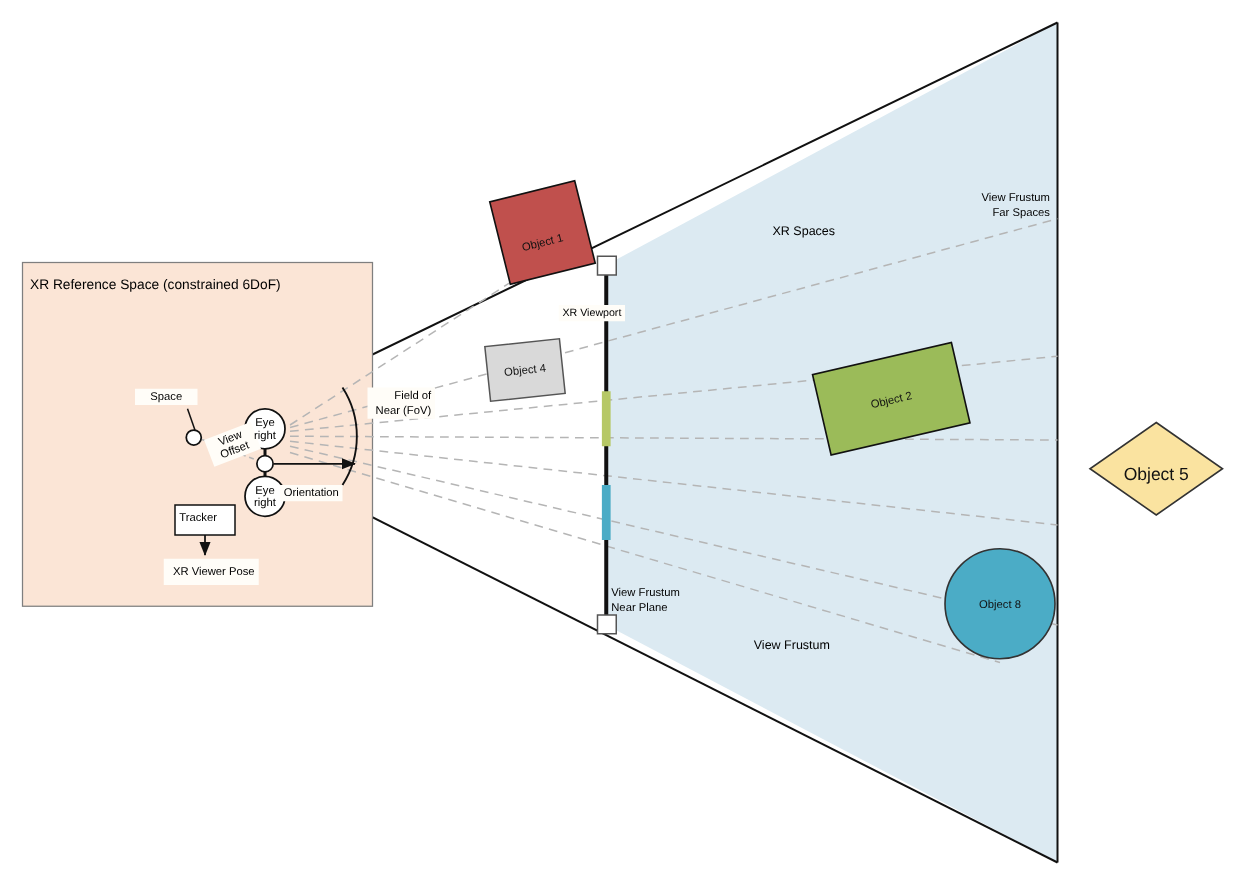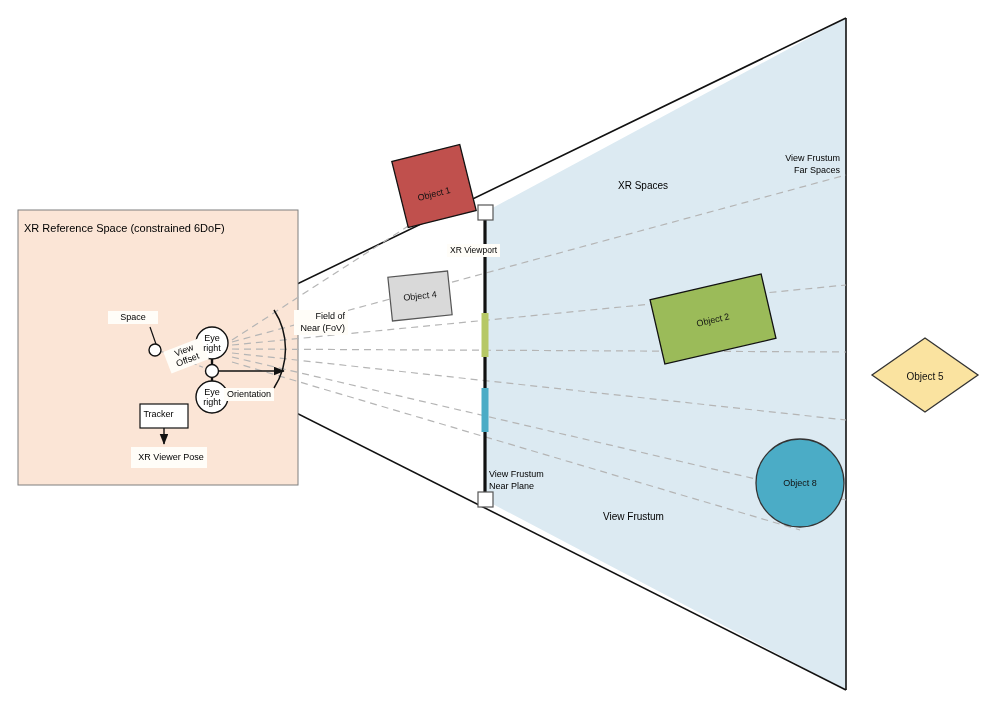--- a/index.html
+++ b/index.html
@@ -133,15 +133,15 @@
   <div class="lbl med" style="left:603px;top:511px;">View Frustum</div>
 
   <div class="shape-label ctr" style="left:404px;top:189px;width:60px;transform:rotate(-14deg);">Object 1</div>
 
   <div class="shape-label ctr" style="left:683px;top:315px;width:60px;transform:rotate(-13deg);">Object 2</div>
 
   <div class="shape-label ctr" style="left:770px;top:478px;width:60px;">Object 8</div>
 
   <div class="shape-label ctr" style="left:390px;top:291px;width:60px;transform:rotate(-6deg);">Object 4</div>
 
-  <div class="shape-label ctr" style="left:895px;top:371px;width:60px;font-size:10px;">Object 5</div>
+  <div class="shape-label ctr" style="left:895px;top:371px;width:60px;font-size:14px;">Object 5</div>
 
 </div>
 
 </body></html>

